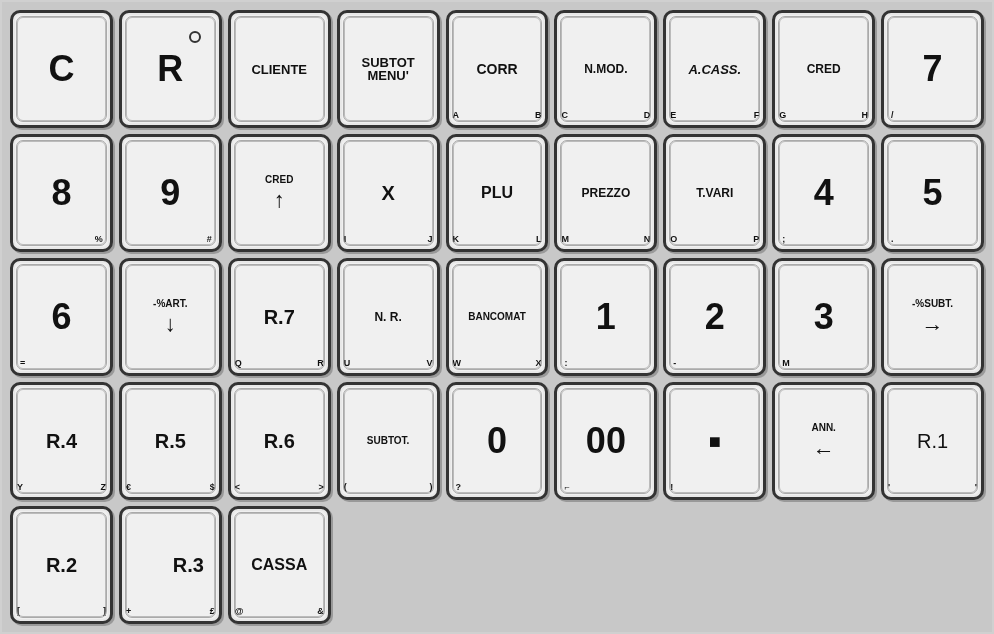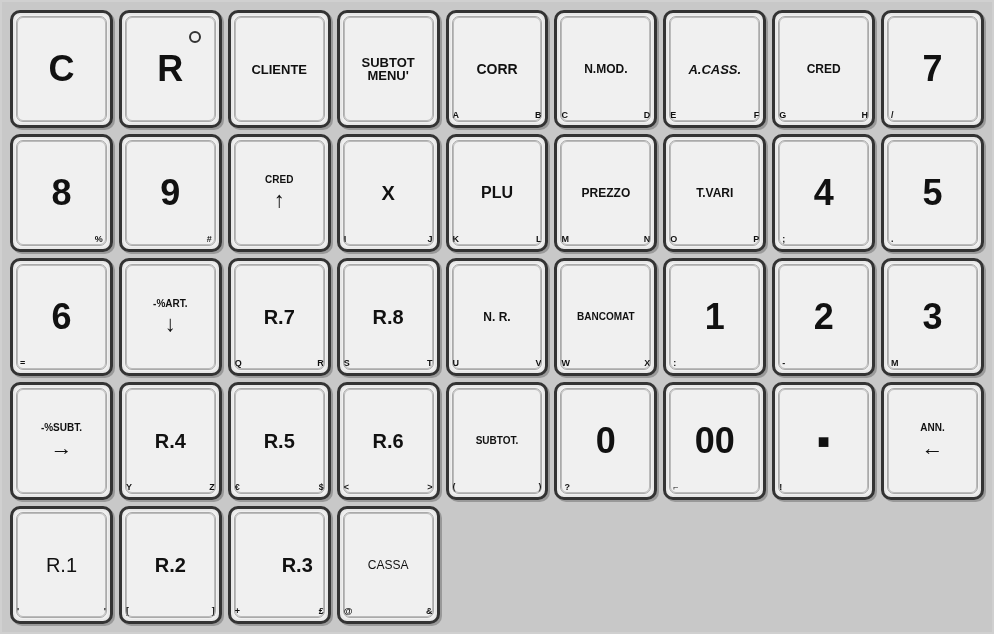--- a/index.html
+++ b/index.html
@@ -230,28 +230,20 @@
     <div class="key">
       <div class="inner-border"></div>
       <span class="main-label" style="font-size: 20px; font-weight: 900;">R.7</span>
       <div class="sub-labels">
         <span>Q</span>
         <span>R</span>
       </div>
     </div>
     <div class="key">
       <div class="inner-border"></div>
-      <span class="main-label" style="font-size: 20px; font-weight: 900;">R.8</span>
-      <div class="sub-labels">
-        <span>S</span>
-        <span>T</span>
-      </div>
-    </div>
-    <div class="key">
-      <div class="inner-border"></div>
       <span class="main-label" style="font-size: 12px; font-weight: 900;">N. R.</span>
       <div class="sub-labels">
         <span>U</span>
         <span>V</span>
       </div>
     </div>
     <div class="key">
       <div class="inner-border"></div>
       <span class="main-label" style="font-size: 10px; font-weight: 900;">BANCOMAT</span>
       <div class="sub-labels">
@@ -353,19 +345,19 @@
     <div class="key">
       <div class="inner-border"></div>
       <span class="main-label" style="font-size: 20px; font-weight: 900; margin-left: 36px;">R.3</span>
       <div class="sub-labels">
         <span>+</span>
         <span>£</span>
       </div>
     </div>
     <div class="key">
       <div class="inner-border"></div>
-      <span class="main-label" style="font-size: 12px; font-weight: 400;">CASSA</span>
+      <span class="main-label" style="font-size: 16px; font-weight: 700;">CASSA</span>
       <div class="sub-labels">
         <span>@</span>
         <span>&amp;</span>
       </div>
     </div>
   </div>
 
 </body></html>

